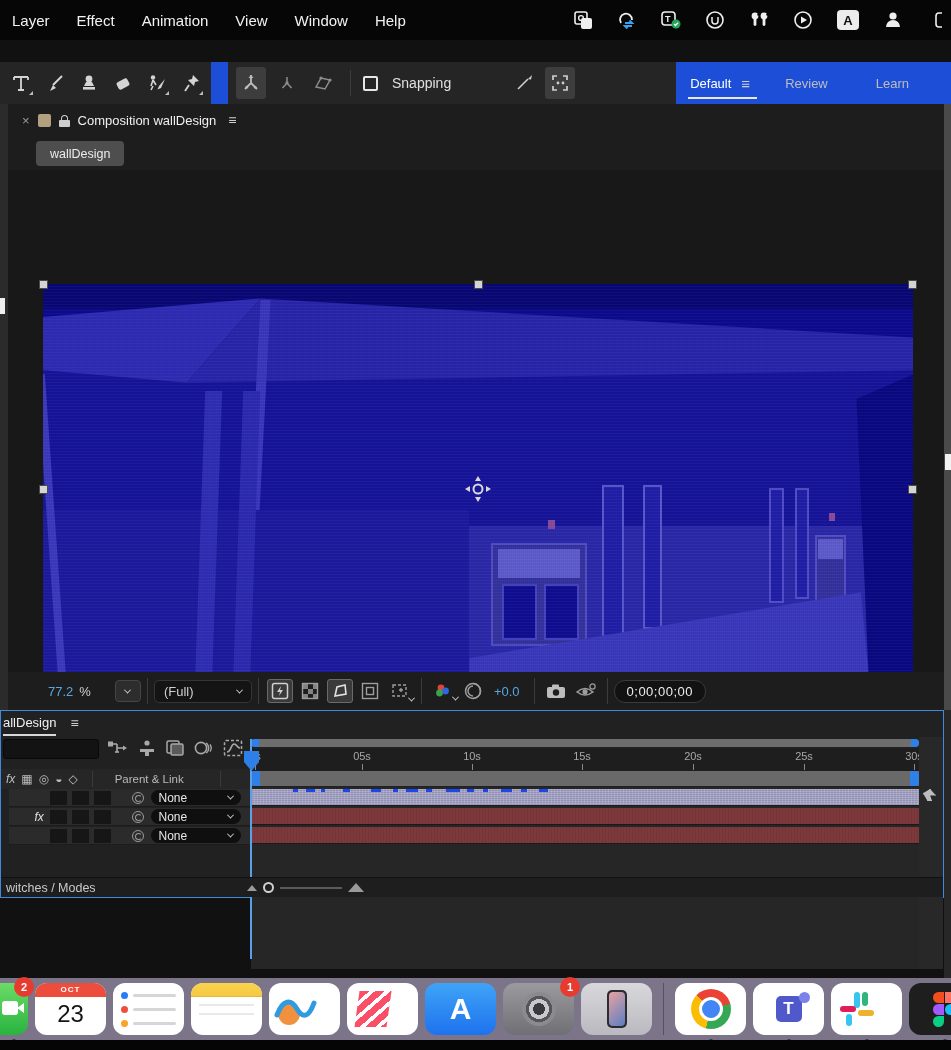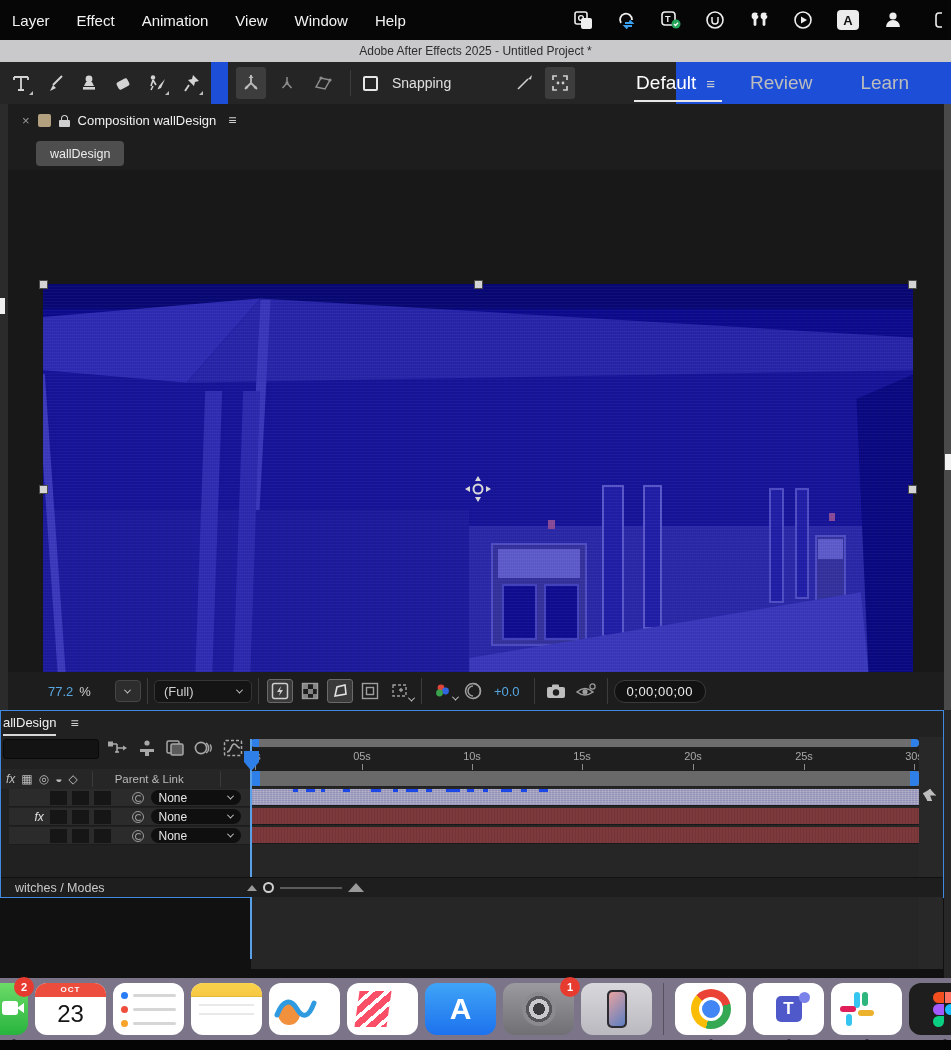--- a/index.html
+++ b/index.html
@@ -28,21 +28,21 @@
   .tp-tools { left:0; width:211px; padding-left:6px; gap:4px; }
   .tp-mid { left:228px; width:448px; padding-left:8px; gap:6px; }
   .toolbtn { width:30px; height:32px; display:flex; align-items:center; justify-content:center; position:relative; border-radius:3px; }
   .toolbtn.active { background:#3d3d3d; }
   .toolbtn .corner { position:absolute; right:3px; bottom:4px; width:0; height:0;
                      border-left:4px solid transparent; border-bottom:4px solid #bdbdbd; }
   .vsep { width:1px; height:26px; background:#3c3c3c; margin:0 6px; }
   .snap-box { width:15px; height:15px; border:2px solid #e6e6e6; border-radius:2px; margin-right:8px; }
   .snap-label { color:#e0e0e0; font-size:14px; }
   .workspaces { position:absolute; right:0; top:0; height:42px; display:flex; align-items:center; gap:0; padding-right:18px; }
-  .ws { color:#bdbdbd; font-size:19px; padding:4px 0; margin:0 24px; position:relative; }
+  .ws { color:#bdbdbd; font-size:13px; padding:4px 0; margin:0 24px; position:relative; }
   .ws.active { color:#fff; }
   .ws.active .ws-under { position:absolute; left:-2px; right:-26px; bottom:-4px; height:2px; background:#e8e8e8; }
   .ws-menu { color:#cfcfcf; font-size:15px; letter-spacing:1px; margin-left:-14px; margin-right:10px; }
 
   
   .left-strip { position:absolute; left:0; top:104px; width:8px; height:606px; background:#2b2b2b; }
   .left-strip .sliver { position:absolute; left:0; top:194px; width:5px; height:16px; background:#efefef; }
   .right-strip { position:absolute; right:0; top:104px; width:7px; height:874px; background:#4a4a4a; }
   .right-strip .sliver { position:absolute; right:0; top:350px; width:6px; height:16px; background:#f2f2f2; }
   .right-strip .lower { position:absolute; left:0; top:606px; width:7px; height:268px; background:#272727; }
@@ -294,23 +294,20 @@
           </svg>
       </span>
       <span class="mb-ic">
         <svg width="10" height="20">
             <rect x="4" y="3" width="10" height="14" rx="3" fill="none" stroke="#eee" stroke-width="1.6"></rect>
           </svg>
       </span>
     </div>
   </div>
 
-  <div class="titlebar">
-    <span>Adobe After Effects 2025 - Untitled Project *</span>
-  </div>
 
   <div class="toolbar">
     <div class="tool-panel tp-tools">
       <span class="toolbtn">
         <svg width="20" height="20">
             <path d="M3 4 h14 M10 4 v13 M7 17 h6 M3 4 v3 M17 4 v3" stroke="#d4d4d4" stroke-width="1.8" fill="none"></path>
           </svg>
         <span class="corner"></span>
       </span>
       <span class="toolbtn">
@@ -687,21 +684,21 @@
           <span class="kf" style="left:288px;width:9px"></span>
       </div>
       <div class="bar bar-red" style="top:21px"></div>
       <div class="bar bar-red" style="top:40px"></div>
     </div>
 
     <div class="playhead-line"></div>
     <div class="playhead-flag"></div>
 
     <div class="tl-bottom">
-      <span style="padding-left:14px">witches / Modes</span>
+      <span style="padding-left:5px">witches / Modes</span>
       <span class="zoom-ctl">
         <span class="mtn"></span>
         <span class="zoom-knob"></span>
         <span class="zoom-track"></span>
         <span class="mtn big"></span>
       </span>
     </div>
   </div>
 
   <div class="dock">

